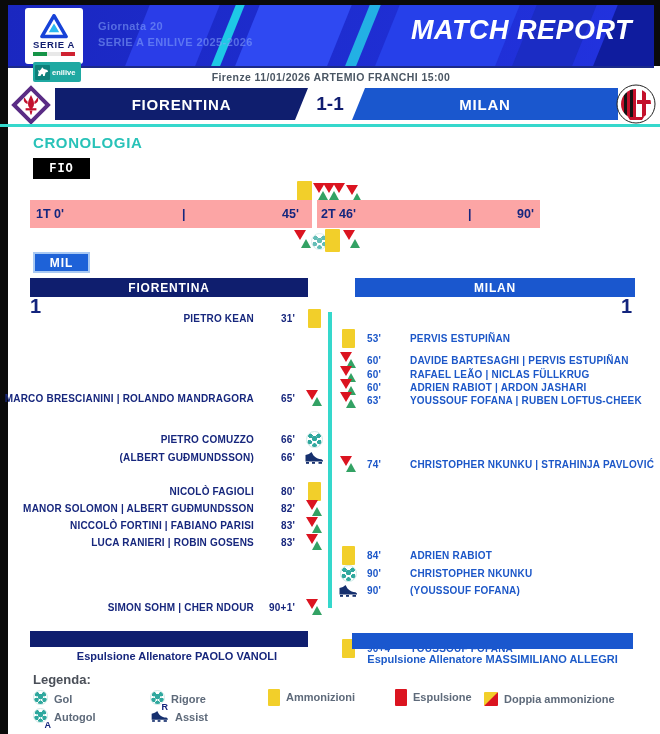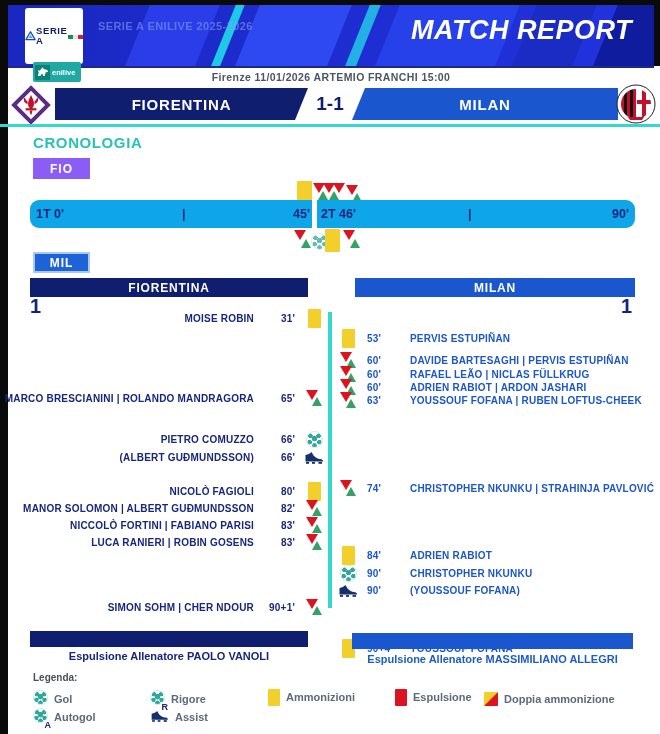--- a/index.html
+++ b/index.html
@@ -16,21 +16,21 @@
           background:linear-gradient(100deg,#1a27c0,#2233e0);}
   .hs{position:absolute;top:-12px;height:92px;transform:skewX(-22deg);}
   .hs1{left:128px;width:70px;background:#2a3de8;}
   .hs2{left:214px;width:9px;background:#1ec8e6;}
   .hs3{left:238px;width:92px;background:#2f49f2;}
   .hs4{left:348px;width:11px;background:#25c8e8;opacity:.85;}
   .hs5{left:378px;width:120px;background:#2640ea;}
   .hs6{left:515px;width:60px;background:#1b2cc4;}
   .hs7{left:596px;width:90px;background:#0f1c9e;}
   .seriea-logo{position:absolute;left:17px;top:3px;width:58px;height:56px;background:#fff;border-radius:3px;
-               display:flex;flex-direction:row;align-items:center;justify-content:flex-start;padding-top:0;box-sizing:border-box;}
+               display:flex;flex-direction:column;align-items:center;justify-content:flex-start;padding-top:6px;box-sizing:border-box;}
   .seriea-text{font-size:9.5px;font-weight:800;color:#101c6e;letter-spacing:.6px;line-height:10px;}
   .flag{display:flex;width:42px;height:4px;margin-top:2px;}
   .flag span{flex:1;}
   .flag .g{background:#159447;} .flag .w{background:#e8e8e8;} .flag .r{background:#cf2231;}
   .giornata-block{position:absolute;left:90px;top:13px;color:rgba(135,165,250,0.55);
                   font-size:11px;font-weight:700;line-height:16px;letter-spacing:.4px;}
   .report-title{position:absolute;right:22px;top:10px;color:#ffffff;font-style:italic;
                 font-weight:800;font-size:27px;letter-spacing:.5px;}
 
   
@@ -52,23 +52,23 @@
              color:#101d70;font-size:19px;font-weight:800;}
   .bar-away{position:absolute;left:352px;top:88px;width:266px;height:32px;background:#1a57ce;
             clip-path:polygon(13px 0,100% 0,100% 100%,0 100%);
             display:flex;align-items:center;justify-content:center;color:#fff;font-size:15px;font-weight:800;letter-spacing:.8px;}
   .teal-rule{position:absolute;left:0;top:124px;width:660px;height:3px;background:#35d8cc;}
 
   
   .cron-title{position:absolute;left:33px;top:134px;color:#28c2b8;font-size:15px;font-weight:800;letter-spacing:.6px;}
   .badge{position:absolute;left:33px;width:57px;height:21px;display:flex;align-items:center;justify-content:center;
          color:#fff;font-size:12px;font-weight:800;letter-spacing:1px;}
-  .badge.fio{top:158px;background:#8b5cf6;}
+  .badge.fio{top:158px;background:#000000;font-family:Liberation Mono, monospace;}
   .badge.mil{top:252px;background:#1e62d8;border:2px solid #a9c9f3;box-sizing:border-box;}
-  .timeline{position:absolute;left:30px;top:200px;width:605px;height:28px;background:#0ea5e9;border-radius:9px;}
+  .timeline{position:absolute;left:30px;top:200px;width:510px;height:28px;background:#fca5a5;}
   .timeline span{position:absolute;line-height:28px;font-size:12.5px;font-weight:800;color:#14267e;}
   .tl-gap{position:absolute;left:282px;top:0;width:5px;height:28px;background:#ffffff;}
 
   
   .td{width:0;height:0;border-left:6.5px solid transparent;border-right:6.5px solid transparent;border-top:10px solid #db1420;}
   .tu{width:0;height:0;border-left:5.5px solid transparent;border-right:5.5px solid transparent;border-bottom:9px solid #33a264;}
   .mk{position:absolute;}
   .sub{position:relative;width:17px;height:17px;}
   .sub .td{position:absolute;left:0;top:0;}
   .sub .tu{position:absolute;left:6px;top:7px;}
@@ -102,25 +102,25 @@
   .ev .icon-box{width:24px;display:flex;justify-content:center;align-items:center;overflow:visible;flex:none;}
   .ev .ev-time{flex:none;font-weight:800;}
   .ev.home .ev-time{width:34px;text-align:right;}
   .ev.away .ev-time{width:36px;text-align:left;}
   .ev .ev-name{white-space:nowrap;}
 
   .exp-bar{position:absolute;height:16px;}
   .exp-bar.home{left:30px;top:631px;width:278px;background:#0f1e6e;}
   .exp-bar.away{left:352px;top:633px;width:281px;background:#1a57ce;}
   .exp-text{position:absolute;font-size:11px;font-weight:800;text-align:center;}
-  .exp-text.home{left:30px;top:650px;width:278px;color:#16267c;}
+  .exp-text.home{left:38px;top:650px;width:278px;color:#16267c;}
   .exp-text.away{left:352px;top:653px;width:281px;color:#1d5bc9;}
 
   
-  .legend-title{position:absolute;left:33px;top:672px;font-size:10px;font-weight:600;color:#4a4f58;}
+  .legend-title{position:absolute;left:33px;top:672px;font-size:13px;font-weight:600;color:#4a4f58;}
   .lg{position:absolute;display:flex;align-items:center;gap:6px;height:18px;}
   .lg .lbl{font-size:11px;font-weight:600;color:#5e6a7a;}
 </style>
 </head>
 <body>
 
 <div class="page">
   <div class="frame-left"></div>
   <div class="frame-top"></div>
   <div class="frame-right"></div>
@@ -139,20 +139,21 @@
         <path d="M17 11 L23 21 H11 Z" fill="#2bb8f0"></path>
       </svg>
       <div class="seriea-text">SERIE A</div>
       <div class="flag">
           <span class="g"></span>
           <span class="w"></span>
           <span class="r"></span>
         </div>
     </div>
     <div class="giornata-block">
+      <div>Giornata 20</div>
       <div>SERIE A ENILIVE 2025-2026</div>
     </div>
     <div class="report-title">MATCH REPORT</div>
   </div>
 
   <div class="enilive">
     <span class="dogbox">
       <svg width="12" height="11" viewBox="0 0 14 12">
           <path d="M1 10 L2 6 L1 3 L3 4 L5 2 L6 0 L8 2 L12 3 L13 5 L10 6 L9 10 H7 L7 8 H5 L4 10 Z" fill="#ffffff"></path>
         </svg>
@@ -205,21 +206,21 @@
   <span class="mk td" style="left:323px;top:183px"></span>
   <span class="mk td" style="left:333px;top:183px"></span>
   <span class="mk tu" style="left:318px;top:191px"></span>
   <span class="mk tu" style="left:329px;top:191px"></span>
   <span class="mk td" style="left:346px;top:185px"></span>
   <span class="mk tu" style="left:352px;top:193px"></span>
 
   <div class="timeline">
     <span style="left:6px">1T 0'</span>
     <span style="left:152px">|</span>
-    <span style="left:252px;width:28px;text-align:right">45'</span>
+    <span style="left:252px;width:28px;text-align:left">45'</span>
     <div class="tl-gap"></div>
     <span style="left:291px">2T 46'</span>
     <span style="left:438px">|</span>
     <span style="right:6px">90'</span>
   </div>
 
   <span class="mk td" style="left:294px;top:230px"></span>
   <span class="mk tu" style="left:301px;top:239px"></span>
   <span class="mk ball" style="left:311px;top:233px;opacity:.75"></span>
   <span class="mk ycard tall" style="left:325px;top:229px"></span>
@@ -229,21 +230,21 @@
   <div class="badge mil">MIL</div>
 
   <div class="team-bar home">FIORENTINA</div>
   <div class="team-bar away">MILAN</div>
   <div class="count home">1</div>
   <div class="count away">1</div>
 
   <div class="center-line"></div>
 
   <div class="ev home" style="top:309px">
-    <span class="ev-name">MOISE ROBIN</span>
+    <span class="ev-name">PIETRO KEAN</span>
     <span class="ev-time">31'</span>
     <span class="icon-box">
         <span class="ycard"></span>
       </span>
   </div>
   <div class="ev home" style="top:389px">
     <span class="ev-name">MARCO BRESCIANINI | ROLANDO MANDRAGORA</span>
     <span class="ev-time">65'</span>
     <span class="icon-box">
         <span class="sub">
@@ -359,21 +360,21 @@
   <div class="ev away" style="top:391px">
     <span class="icon-box">
         <span class="sub">
           <span class="td"></span>
           <span class="tu"></span>
         </span>
       </span>
     <span class="ev-time">63'</span>
     <span class="ev-name">YOUSSOUF FOFANA | RUBEN LOFTUS-CHEEK</span>
   </div>
-  <div class="ev away" style="top:479px">
+  <div class="ev away" style="top:455px">
     <span class="icon-box">
         <span class="sub">
           <span class="td"></span>
           <span class="tu"></span>
         </span>
       </span>
     <span class="ev-time">74'</span>
     <span class="ev-name">CHRISTOPHER NKUNKU | STRAHINJA PAVLOVIĆ</span>
   </div>
   <div class="ev away" style="top:546px">

